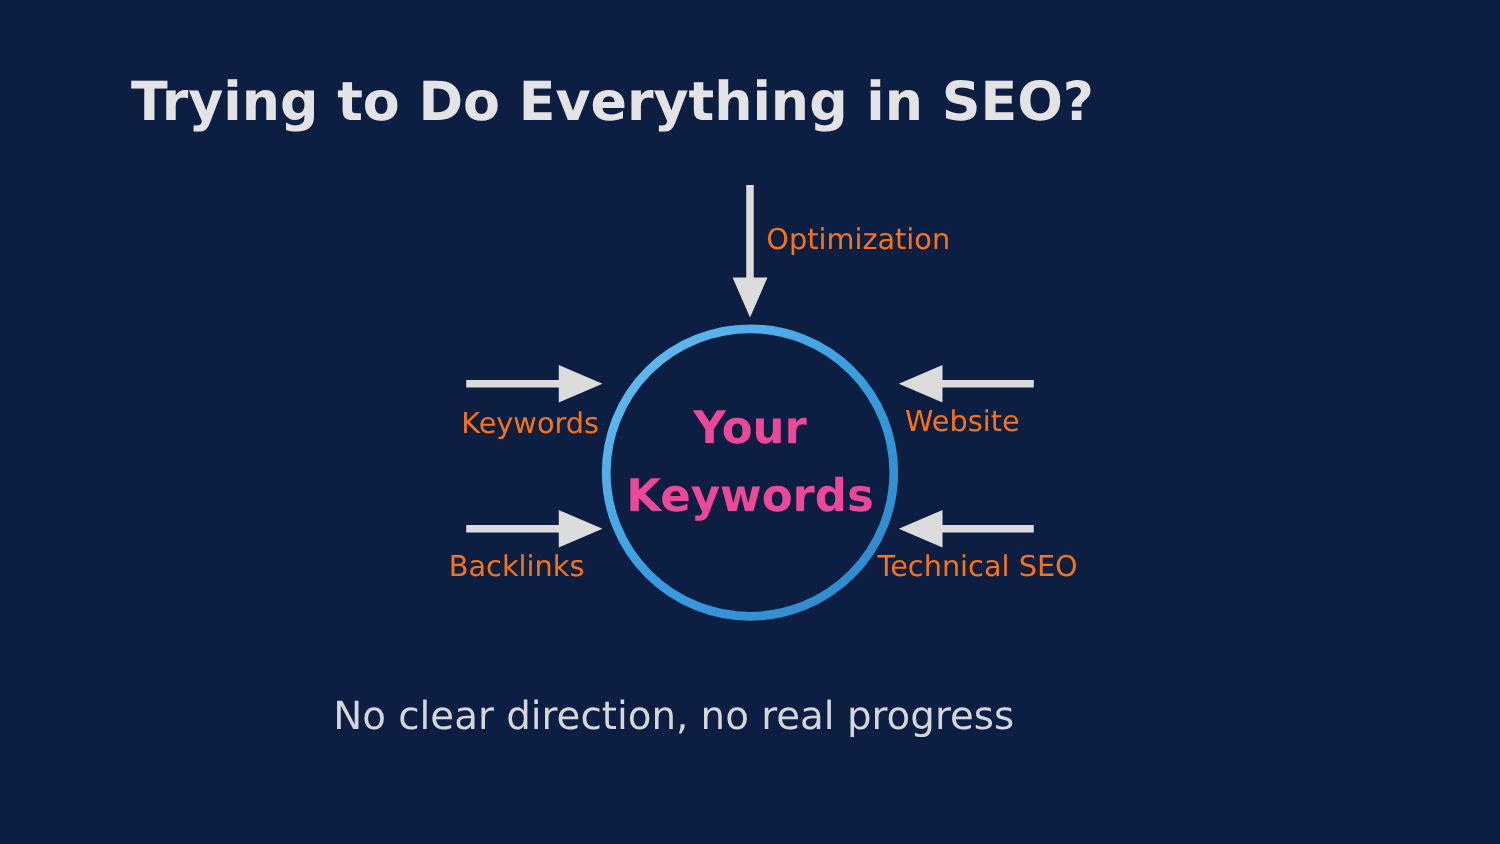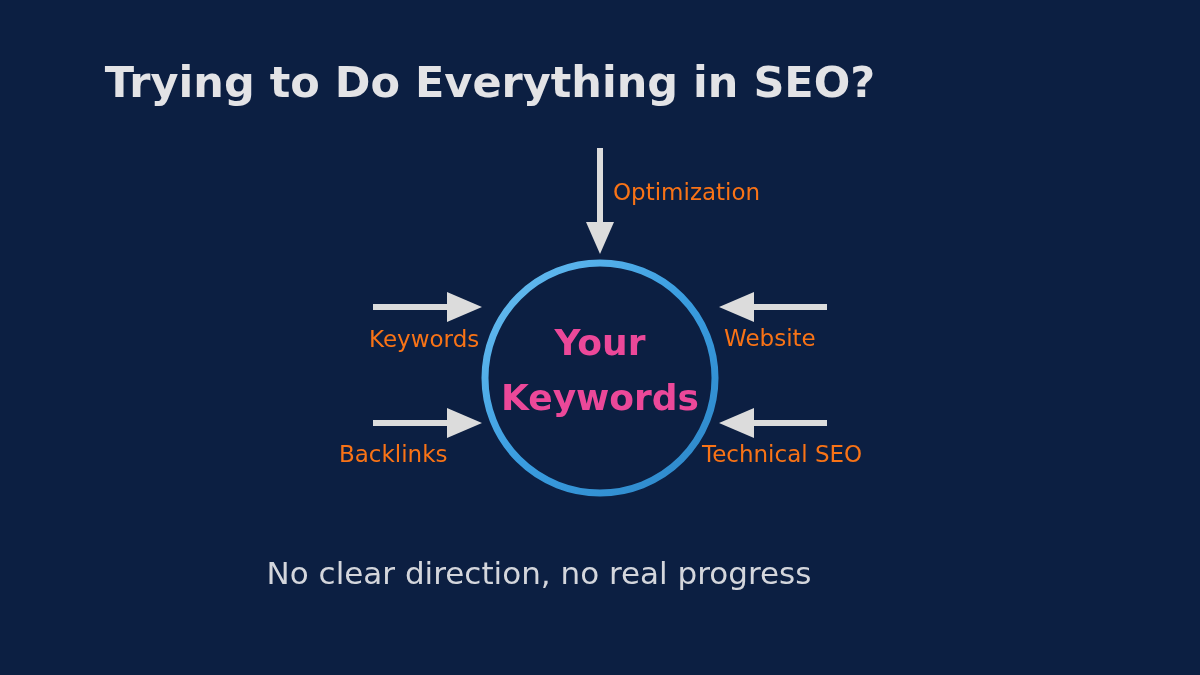--- a/index.html
+++ b/index.html
@@ -104,17 +104,17 @@
     <rect x="750" y="420" width="77" height="6" fill="#dcdcdc"></rect>
     <polygon points="754,408 754,438 719,423" fill="#dcdcdc"></polygon>
   </g>
 </svg>
 
 <div class="center-text" style="top:318px;">Your</div>
 <div class="center-text" style="top:373px;">Keywords</div>
 
 <div class="label" style="left:613px; top:177px;">Optimization</div>
 <div class="label" style="left:369px; top:324px;">Keywords</div>
-<div class="label" style="left:339px; top:439px;">Backlinks</div>
+<div class="label" style="left:359px; top:439px;">Backlinks</div>
 <div class="label" style="left:724px; top:323px;">Website</div>
 <div class="label" style="left:702px; top:439px;">Technical SEO</div>
 
 <div class="subtitle">No clear direction, no real progress</div>
 
 </body></html>

